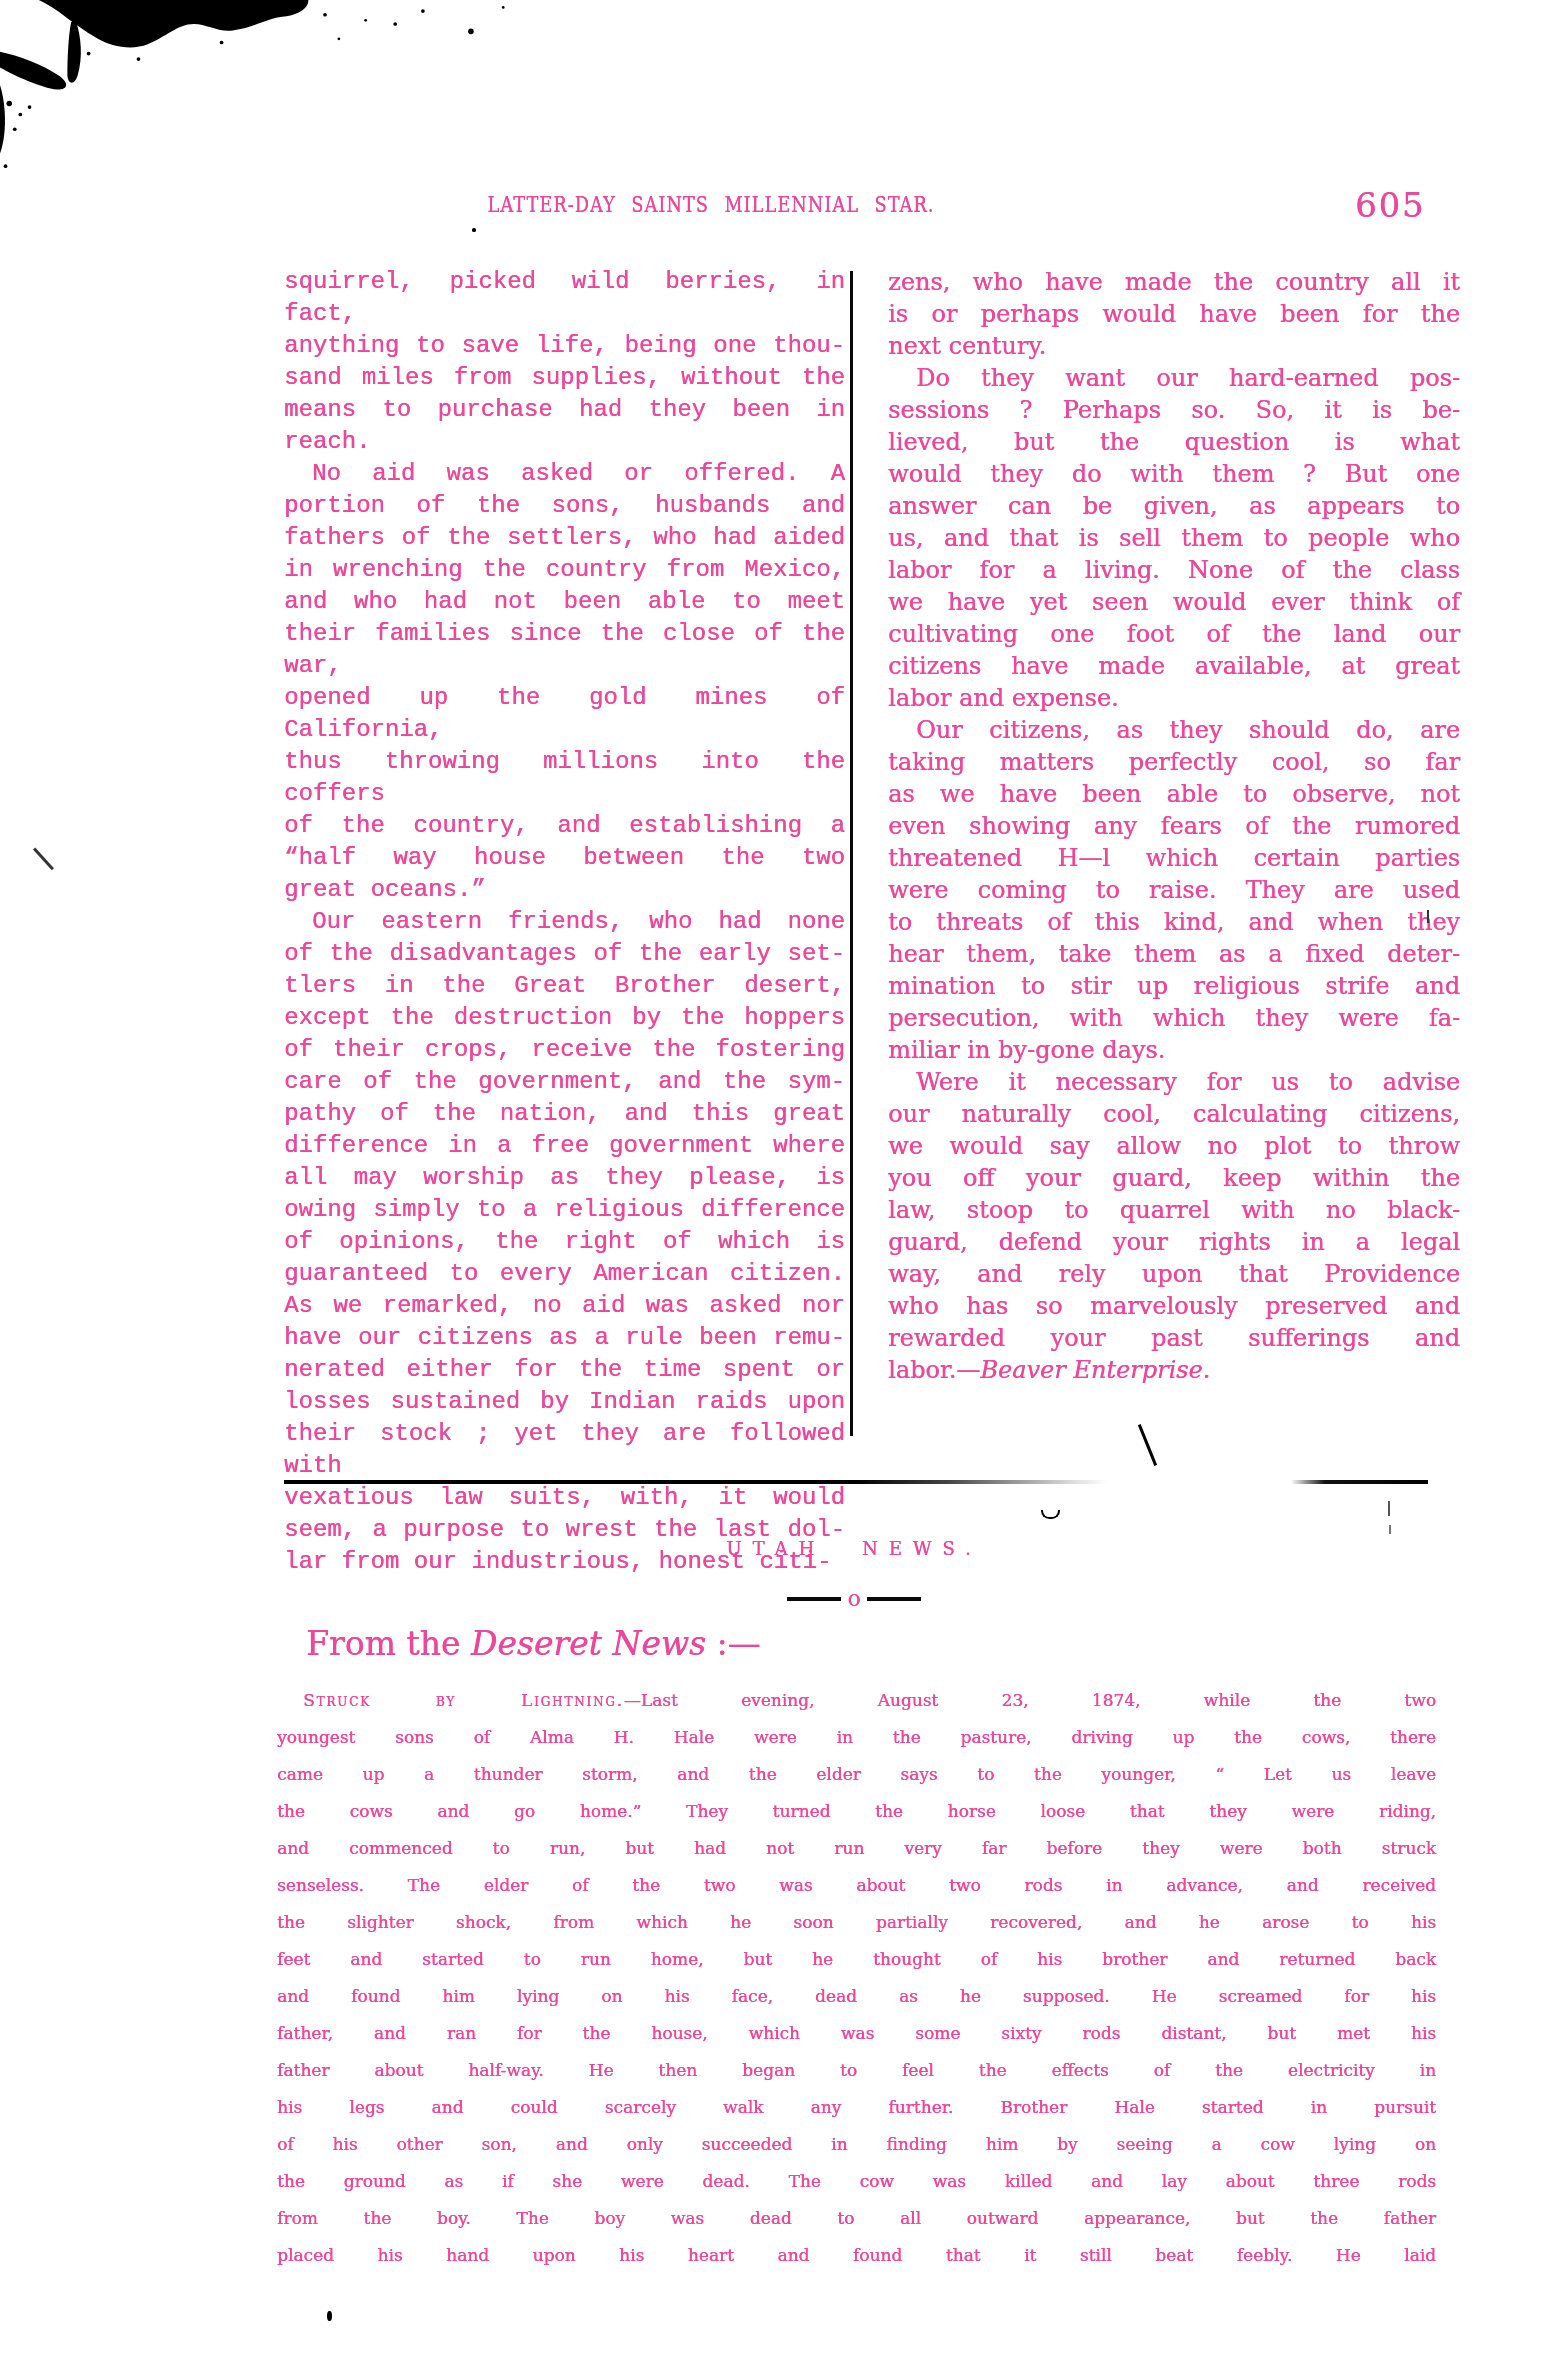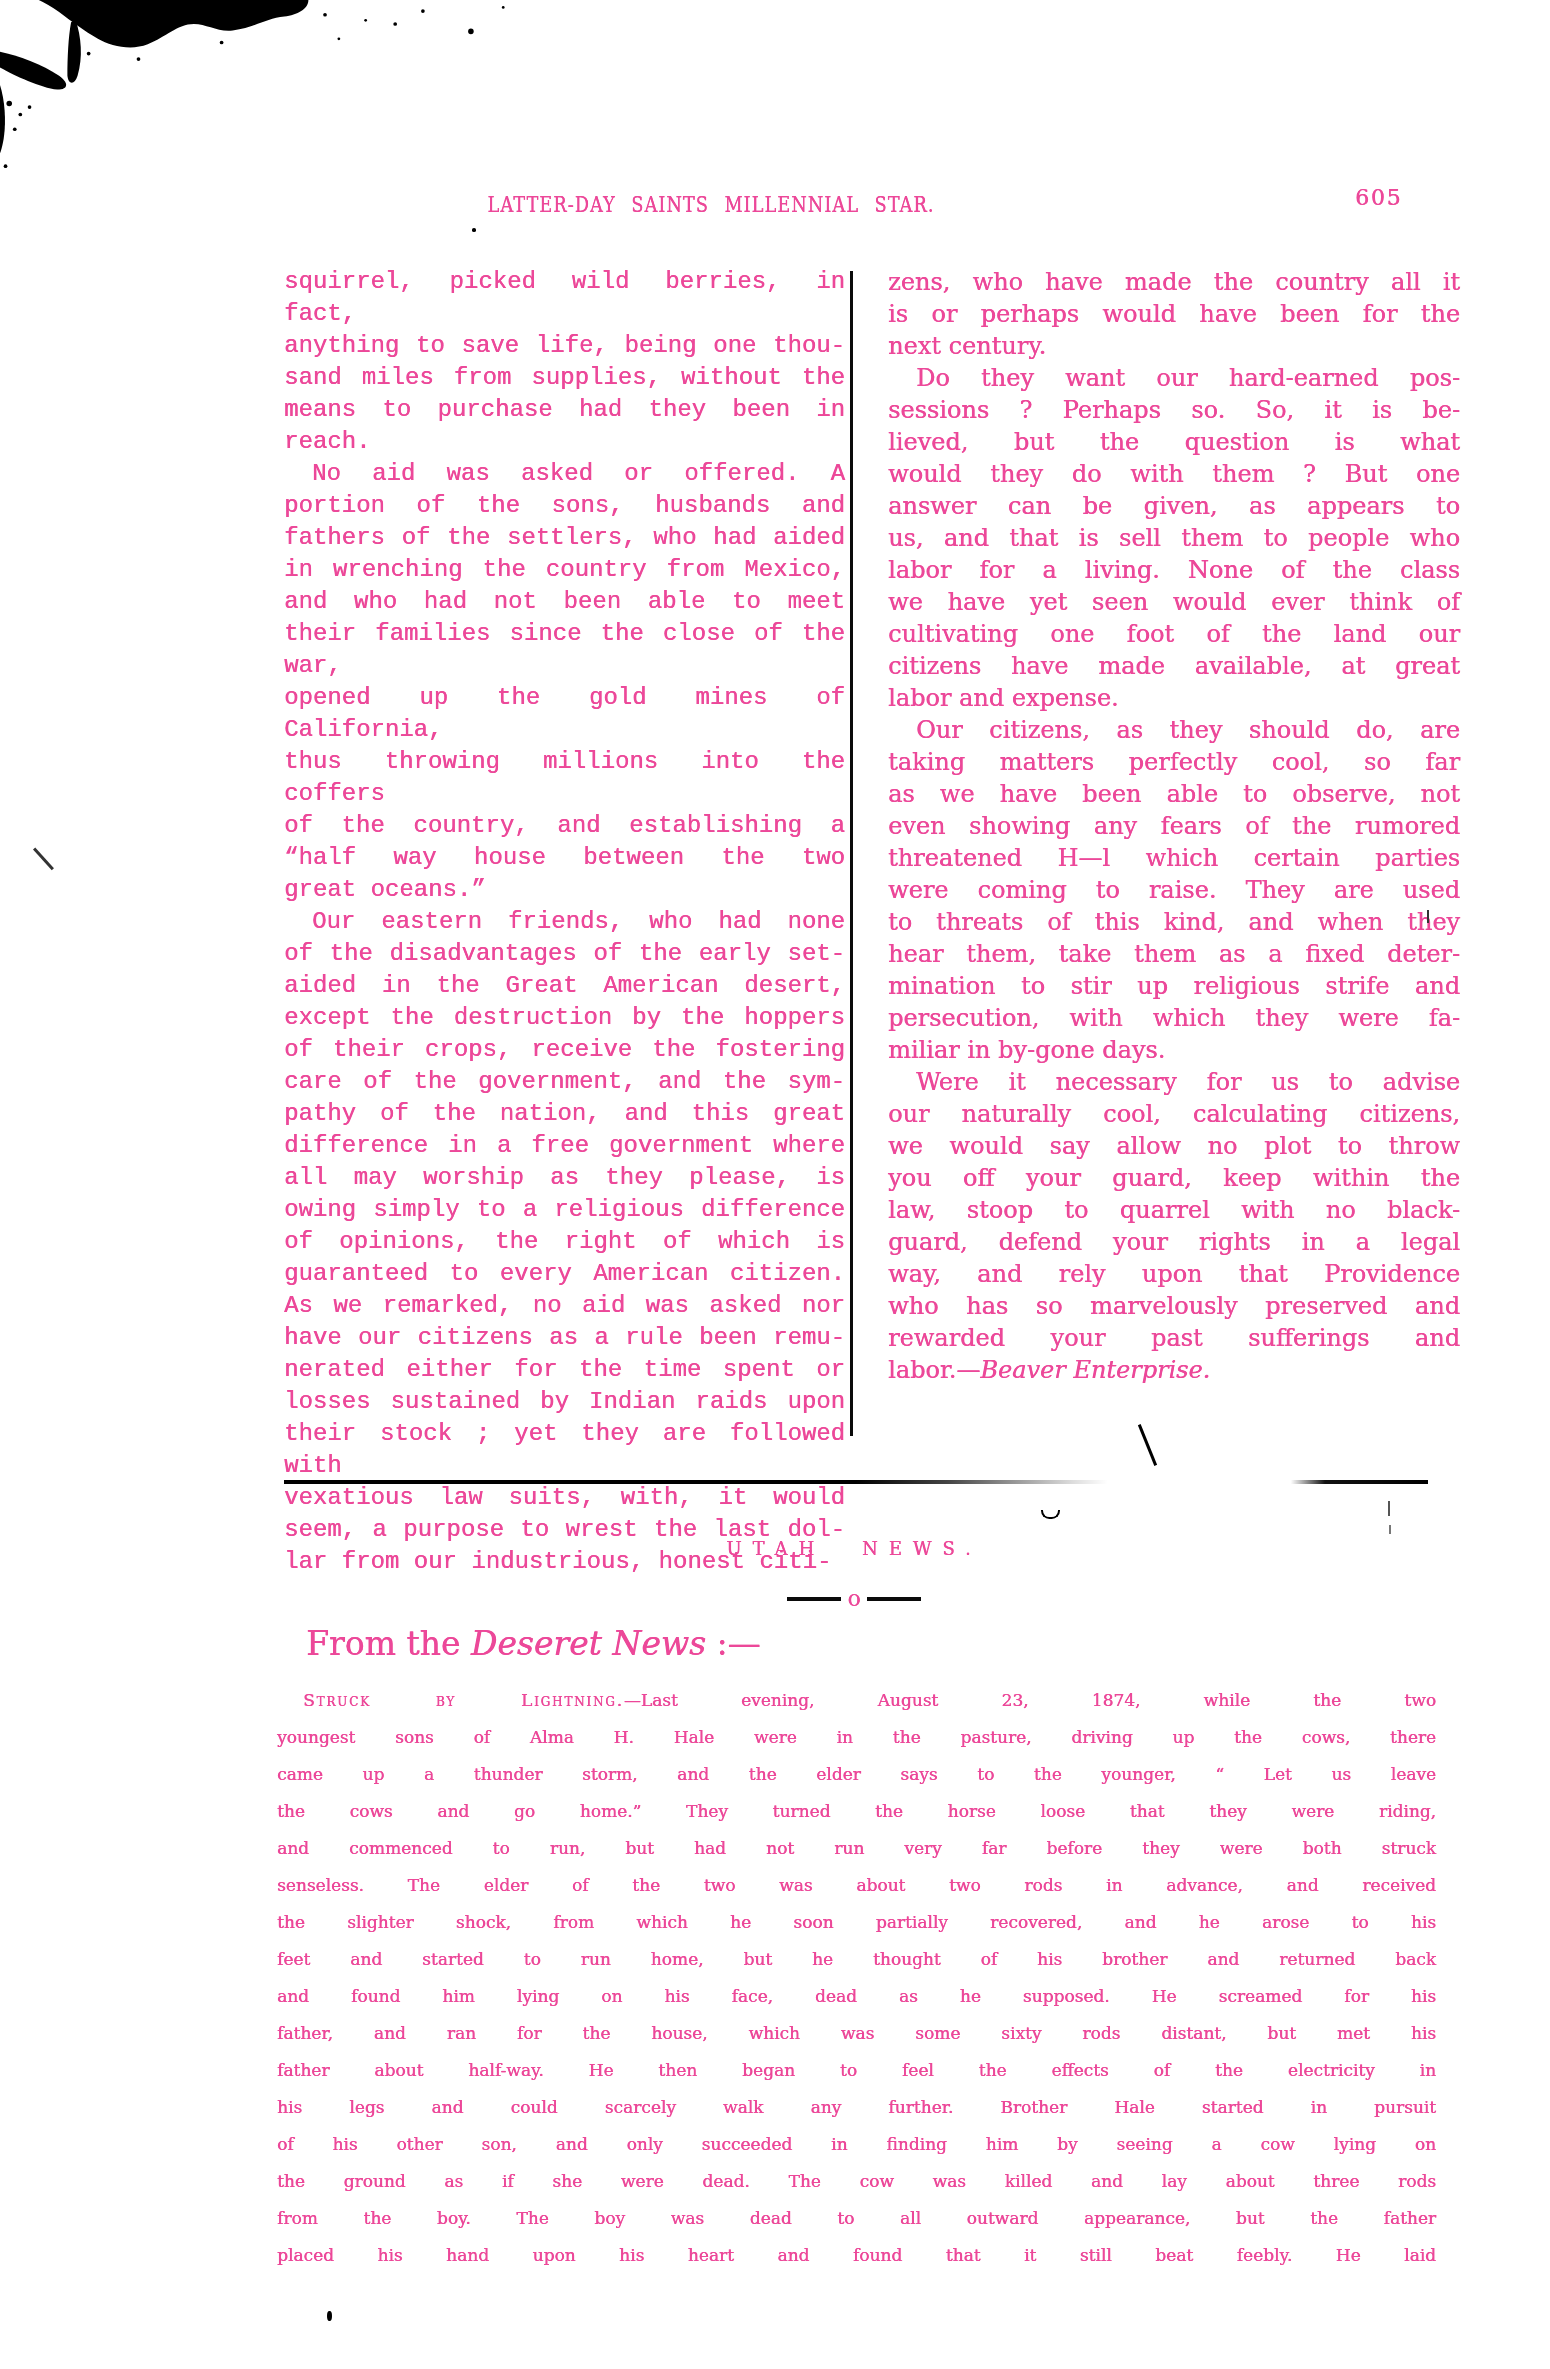--- a/index.html
+++ b/index.html
@@ -8,21 +8,21 @@
     overflow:hidden;font-family:"DejaVu Serif","Liberation Serif",serif;color:#ec4899;
   }
   .thick{text-shadow:0.4px 0 0 currentColor;}
   
   #running-head{
     position:absolute;top:192px;left:277px;width:868px;text-align:center;
     font-size:22px;letter-spacing:1.4px;word-spacing:11px;
     transform:scaleX(0.8);transform-origin:center;white-space:nowrap;
   }
   #page-number{
-    position:absolute;top:185px;left:1355px;font-size:22px;letter-spacing:1.8px;
+    position:absolute;top:185px;left:1355px;font-size:34px;letter-spacing:1.8px;
   }
   
   .col{position:absolute;top:266px;}
   #left-col{left:284px;width:561px;font-family:Liberation Mono, monospace;}
   #right-col{left:864px;width:572px;margin-left:24px;}
   .tline{
     font-size:24px;line-height:32px;text-align:justify;text-align-last:justify;
     text-justify:inter-word;white-space:normal;
   }
   .tline.last{text-align-last:left;}
@@ -114,21 +114,21 @@
       <div class="tline">in wrenching the country from Mexico,</div>
       <div class="tline">and who had not been able to meet</div>
       <div class="tline">their families since the close of the war,</div>
       <div class="tline">opened up the gold mines of California,</div>
       <div class="tline">thus throwing millions into the coffers</div>
       <div class="tline">of the country, and establishing a</div>
       <div class="tline">“half way house between the two</div>
       <div class="tline last">great oceans.”</div>
       <div class="tline ind">Our eastern friends, who had none</div>
       <div class="tline">of the disadvantages of the early set-</div>
-      <div class="tline">aided in the Great American desert,</div>
+      <div class="tline">tlers in the Great Brother desert,</div>
       <div class="tline">except the destruction by the hoppers</div>
       <div class="tline">of their crops, receive the fostering</div>
       <div class="tline">care of the government, and the sym-</div>
       <div class="tline">pathy of the nation, and this great</div>
       <div class="tline">difference in a free government where</div>
       <div class="tline">all may worship as they please, is</div>
       <div class="tline">owing simply to a religious difference</div>
       <div class="tline">of opinions, the right of which is</div>
       <div class="tline">guaranteed to every American citizen.</div>
       <div class="tline">As we remarked, no aid was asked nor</div>

